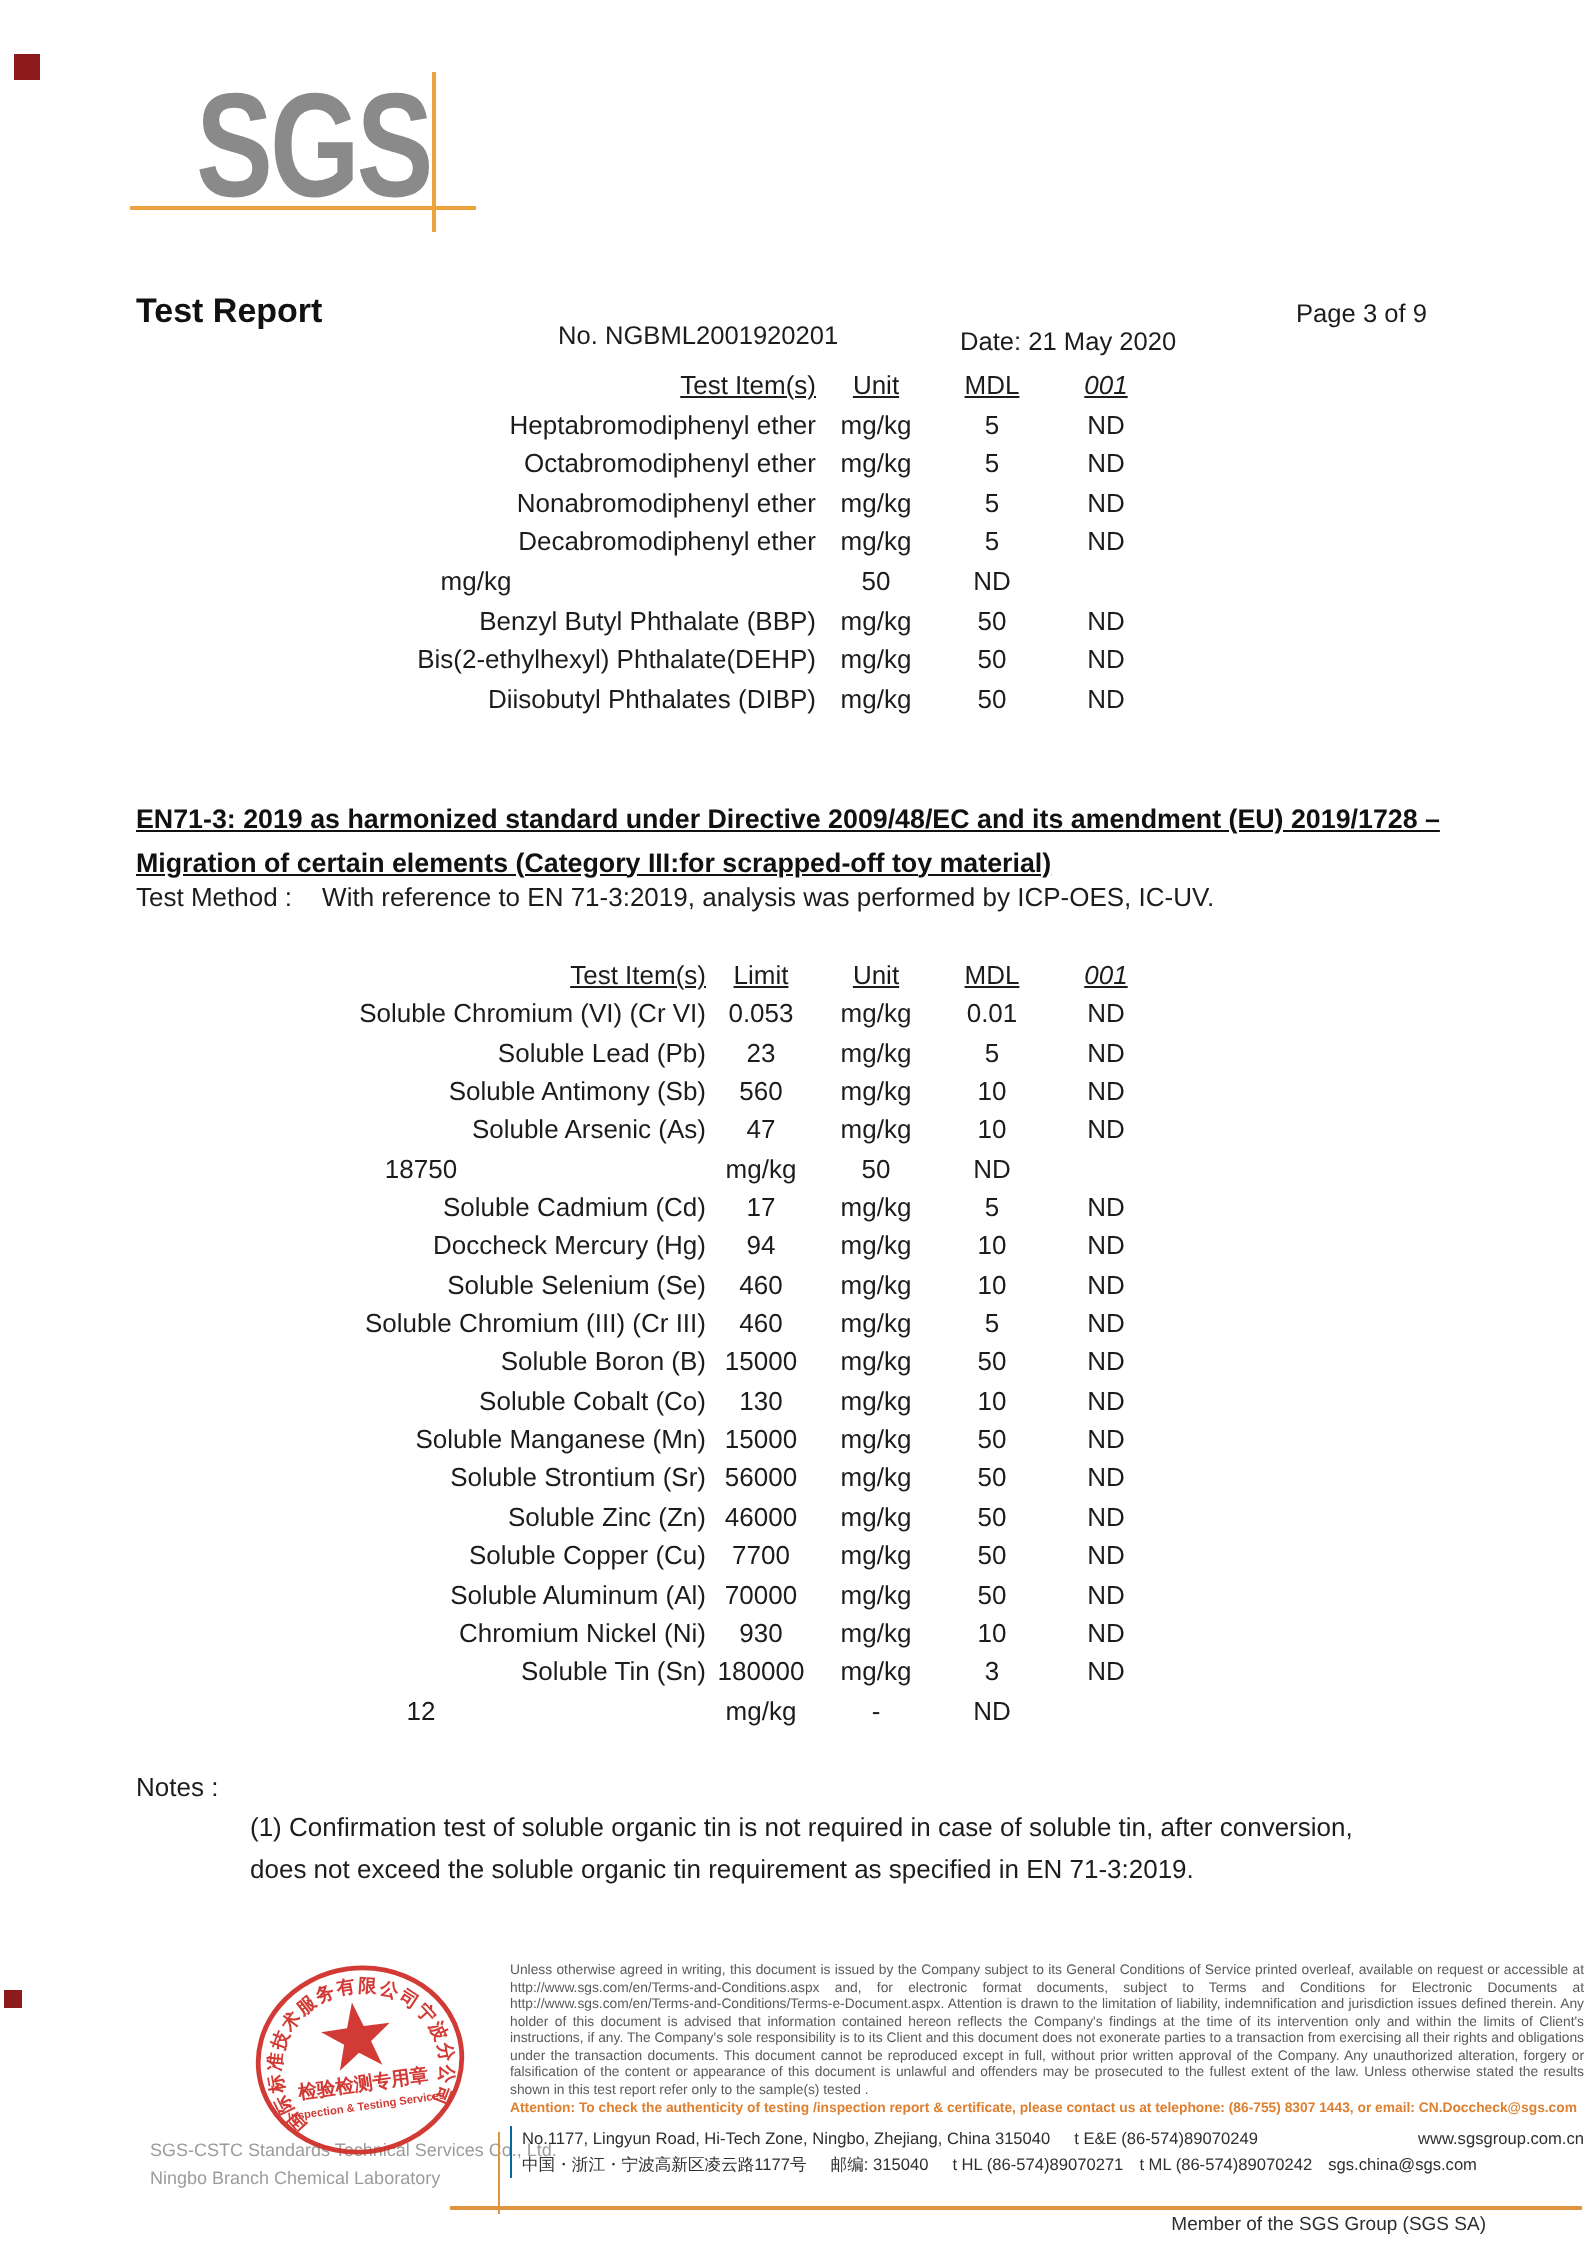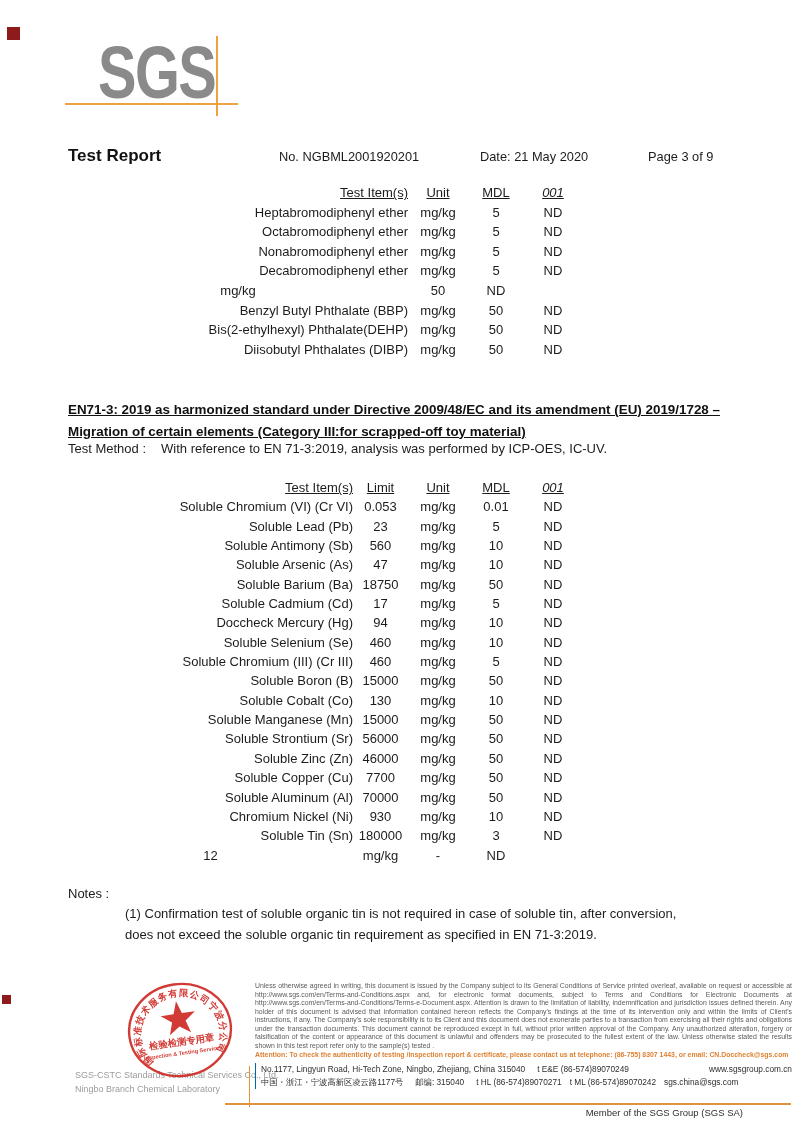--- a/index.html
+++ b/index.html
@@ -19,22 +19,22 @@
     position:absolute; left:98px; top:36px;
     font-size:74px; font-weight:bold; color:#8a8a8a;
     letter-spacing:-2px; line-height:1;
     transform:scaleX(0.78); transform-origin:left top;
   }
   .logo-hline { position:absolute; left:65px; top:103px; width:173px; height:2px; background:#eda23f; }
   .logo-vline { position:absolute; left:216px; top:36px; width:2px; height:80px; background:#eda23f; }
 
   
   .rpt-title { position:absolute; left:68px; top:146px; font-size:17px; font-weight:bold; color:#111; }
-  .rpt-no    { position:absolute; left:279px; top:149px; font-size:12.8px; }
-  .rpt-date  { position:absolute; left:480px; top:149px; font-size:12.8px; }
+  .rpt-no    { position:absolute; left:279px; top:160px; font-size:12.8px; }
+  .rpt-date  { position:absolute; left:480px; top:163px; font-size:12.8px; }
   .rpt-page  { position:absolute; left:648px; top:149px; font-size:12.8px; }
 
   
   .ctable { position:absolute; left:68px; font-size:13px; }
   .ctable .trow { display:grid; align-items:baseline; }
   #table1 { top:183px; }
   #table1 .trow { grid-template-columns:340px 60px 56px 58px; height:19.6px; line-height:19.6px; }
   #table2 { top:478px; }
   #table2 .trow { grid-template-columns:285px 55px 60px 56px 58px; height:19.35px; line-height:19.35px; }
   .ctable .cell { text-align:center; white-space:nowrap; }
@@ -179,21 +179,20 @@
         <span class="cell col-result">ND</span>
       </div>
       <div class="trow">
         <span class="cell col-item">Soluble Arsenic (As)</span>
         <span class="cell col-limit">47</span>
         <span class="cell col-unit">mg/kg</span>
         <span class="cell col-mdl">10</span>
         <span class="cell col-result">ND</span>
       </div>
       <div class="trow">
-        <span class="cell col-item">Soluble Barium (Ba)</span>
         <span class="cell col-limit">18750</span>
         <span class="cell col-unit">mg/kg</span>
         <span class="cell col-mdl">50</span>
         <span class="cell col-result">ND</span>
       </div>
       <div class="trow">
         <span class="cell col-item">Soluble Cadmium (Cd)</span>
         <span class="cell col-limit">17</span>
         <span class="cell col-unit">mg/kg</span>
         <span class="cell col-mdl">5</span>

